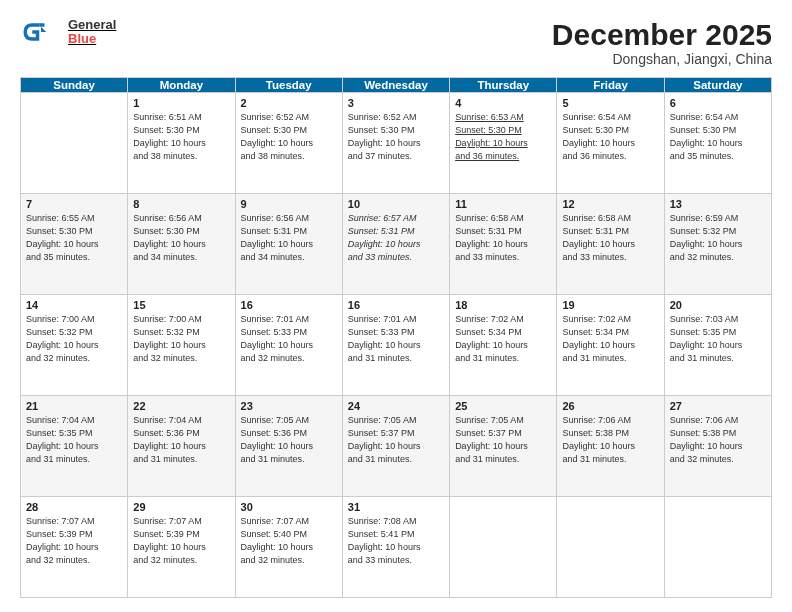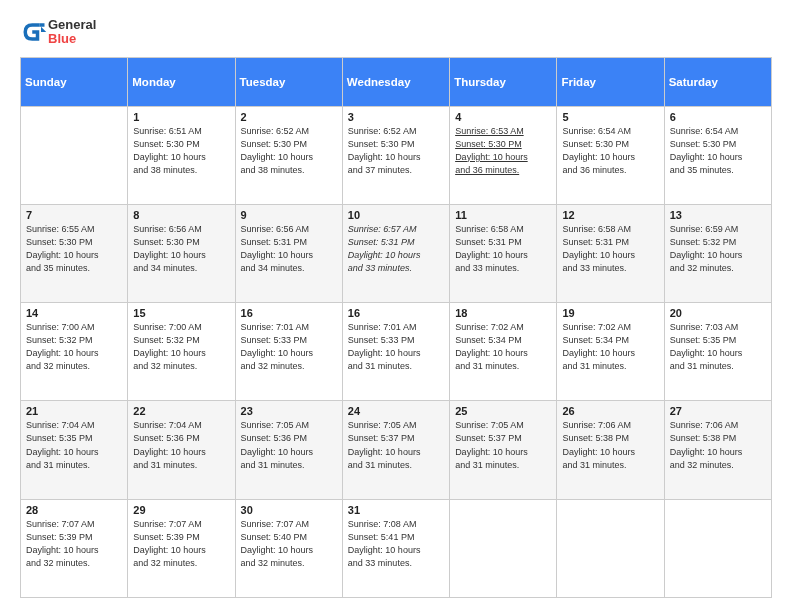--- a/index.html
+++ b/index.html
@@ -19,21 +19,22 @@
     }
     .header {
       display: flex;
       justify-content: space-between;
       align-items: flex-start;
       margin-bottom: 10px;
     }
     .logo {
       display: flex;
       align-items: center;
-      gap: 0;
+      gap: 20px;
+      text-decoration: underline;
     }
     .logo-text {
       display: flex;
       flex-direction: column;
       font-size: 13px;
       font-weight: bold;
       line-height: 1.1;
     }
     .logo-general { color: #333; }
     .logo-blue { color: #ef4444; }
@@ -54,26 +55,26 @@
       font-size: 14px;
       color: #444;
     }
     .calendar {
       flex: 1;
       border-collapse: collapse;
       width: 100%;
       table-layout: fixed;
     }
     .calendar thead tr th {
-      background-color: #3b82f6;
+      background-color: #0369a1;
       color: #fff;
       font-size: 11.5px;
       font-weight: bold;
-      padding: 18px 4px;
-      text-align: left;
+      padding: 1px 4px;
+      text-align: center;
       border: 1px solid #ccc;
     }
     .calendar tbody tr td {
       border: 1px solid #ccc;
       vertical-align: top;
       padding: 4px 5px;
       font-size: 9.5px;
       color: #333;
       height: 82px;
     }
@@ -109,20 +110,24 @@
         <rect x="0" y="0" width="32" height="32" fill="none"></rect>
         <path d="M4 16 Q4 6 14 6 L22 6 L22 10 L14 10 Q8 10 8 16 Q8 22 14 22 L18 22 L18 18 L14 18 L14 14 L22 14 L22 26 L14 26 Q4 26 4 16Z" fill="#1a6fba"></path>
         <path d="M22 6 L28 6 L28 10 L22 10Z" fill="#1a6fba"></path>
         <path d="M24 10 L30 16 L24 16Z" fill="#1a6fba"></path>
       </svg>
       <div class="logo-text">
         <span class="logo-general">General</span>
         <span class="logo-blue">Blue</span>
       </div>
     </div>
+    <div class="title-block">
+      <div class="month-year">December 2025</div>
+      <div class="location">Dongshan, Jiangxi, China</div>
+    </div>
   </div>
 
   <table class="calendar">
     <thead>
       <tr>
         <th>Sunday</th>
         <th>Monday</th>
         <th>Tuesday</th>
         <th>Wednesday</th>
         <th>Thursday</th>

